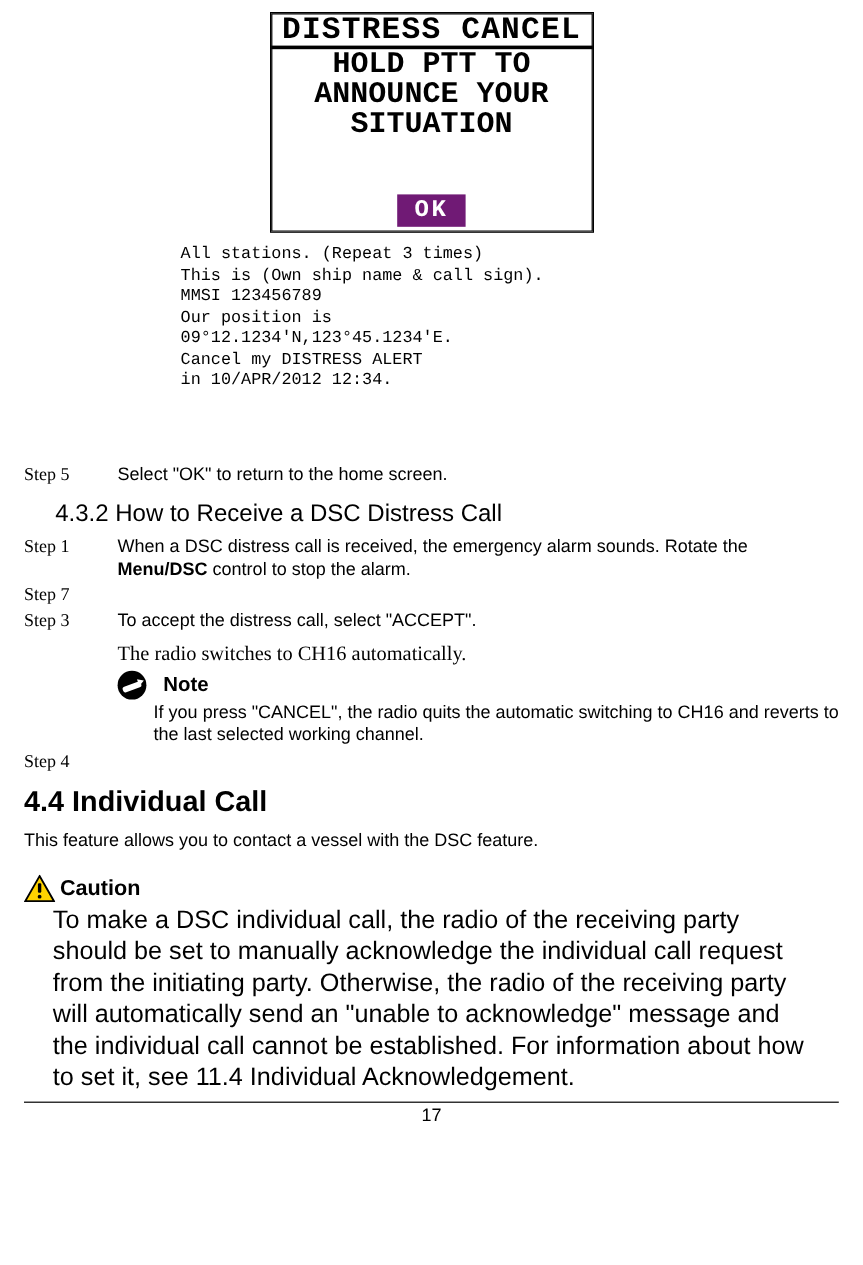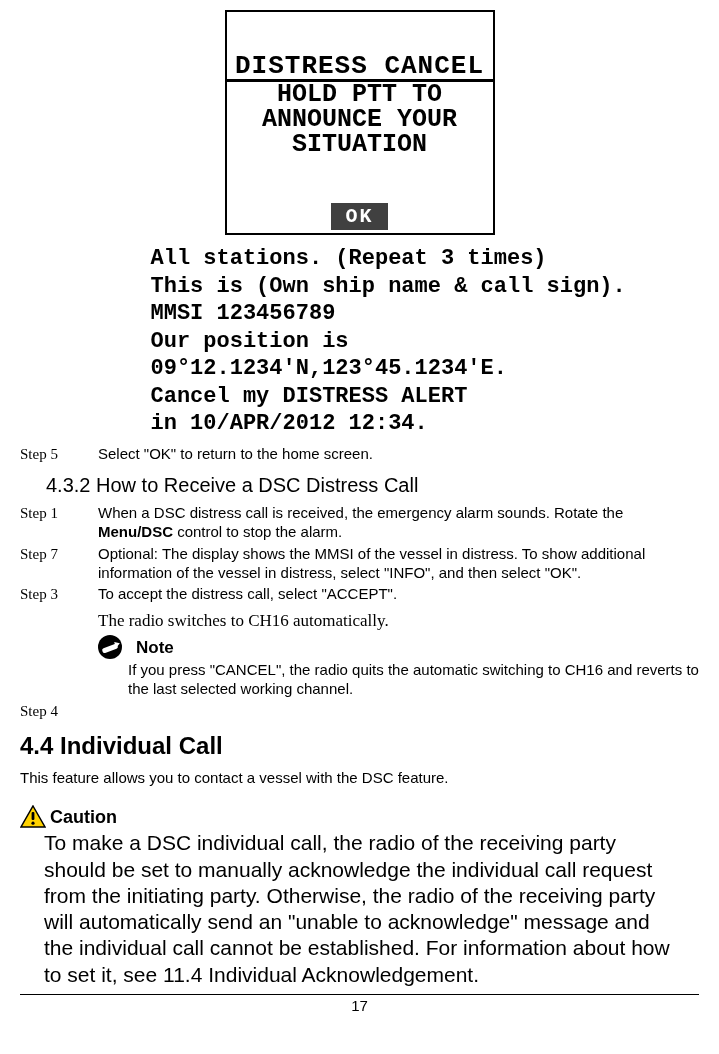--- a/index.html
+++ b/index.html
@@ -22,54 +22,53 @@
   }
   .lcd-title {
     font-family: "Courier New", monospace;
     font-weight: bold;
     font-size: 26px;
     text-align: center;
     border-bottom: 3px solid #000;
     letter-spacing: 1px;
     padding: 1px 0 0 0;
     line-height: 1.0;
-    margin-top: 41px;
   }
   .lcd-body {
     font-family: "Courier New", monospace;
     font-weight: bold;
     font-size: 25px;
     text-align: center;
     white-space: pre;
     padding: 0 4px 4px 4px;
     line-height: 1.0;
     min-height: 115px;
   }
   .lcd-softkeys {
     display: flex;
     justify-content: center;
     padding: 2px 0 4px 0;
   }
   .lcd-softkey {
-    background: #404040;
+    background: #701a75;
     color: #fff;
     font-family: "Courier New", monospace;
     font-weight: bold;
     font-size: 20px;
     padding: 1px 14px;
     letter-spacing: 2px;
   }
   
   .announce-box {
     width: 434px;
     min-height: 184px;
     margin: 4px auto 2px auto;
     font-family: "Courier New", monospace;
-    font-weight: bold;
-    font-size: 22px;
+    font-weight: normal;
+    font-size: 14px;
     white-space: pre;
     padding: 4px 8px;
     line-height: 1.25;
     box-sizing: border-box;
   }
   
   .steps { margin-top: 2px; }
   .step-row { display: flex; margin: 3px 0; }
   .step-label {
     font-family: "Times New Roman", serif;
@@ -158,21 +157,20 @@
 
 <h2 class="sec-432">4.3.2 How to Receive a DSC Distress Call</h2>
 
 <div class="steps" id="steps-432">
     <div class="step-row">
       <span class="step-label">Step 1</span>
       <span class="step-text">When a DSC distress call is received, the emergency alarm sounds. Rotate the <b>Menu/DSC</b> control to stop the alarm.</span>
     </div>
     <div class="step-row">
       <span class="step-label">Step 7</span>
-      <span class="step-text">Optional: The display shows the MMSI of the vessel in distress. To show additional information of the vessel in distress, select "INFO", and then select "OK".</span>
     </div>
     <div class="step-row">
       <span class="step-label">Step 3</span>
       <span class="step-text">To accept the distress call, select "ACCEPT".</span>
     </div>
   </div>
 
 <div class="serif-inline">The radio switches to CH16 automatically.</div>
 
 <div class="note-block">

